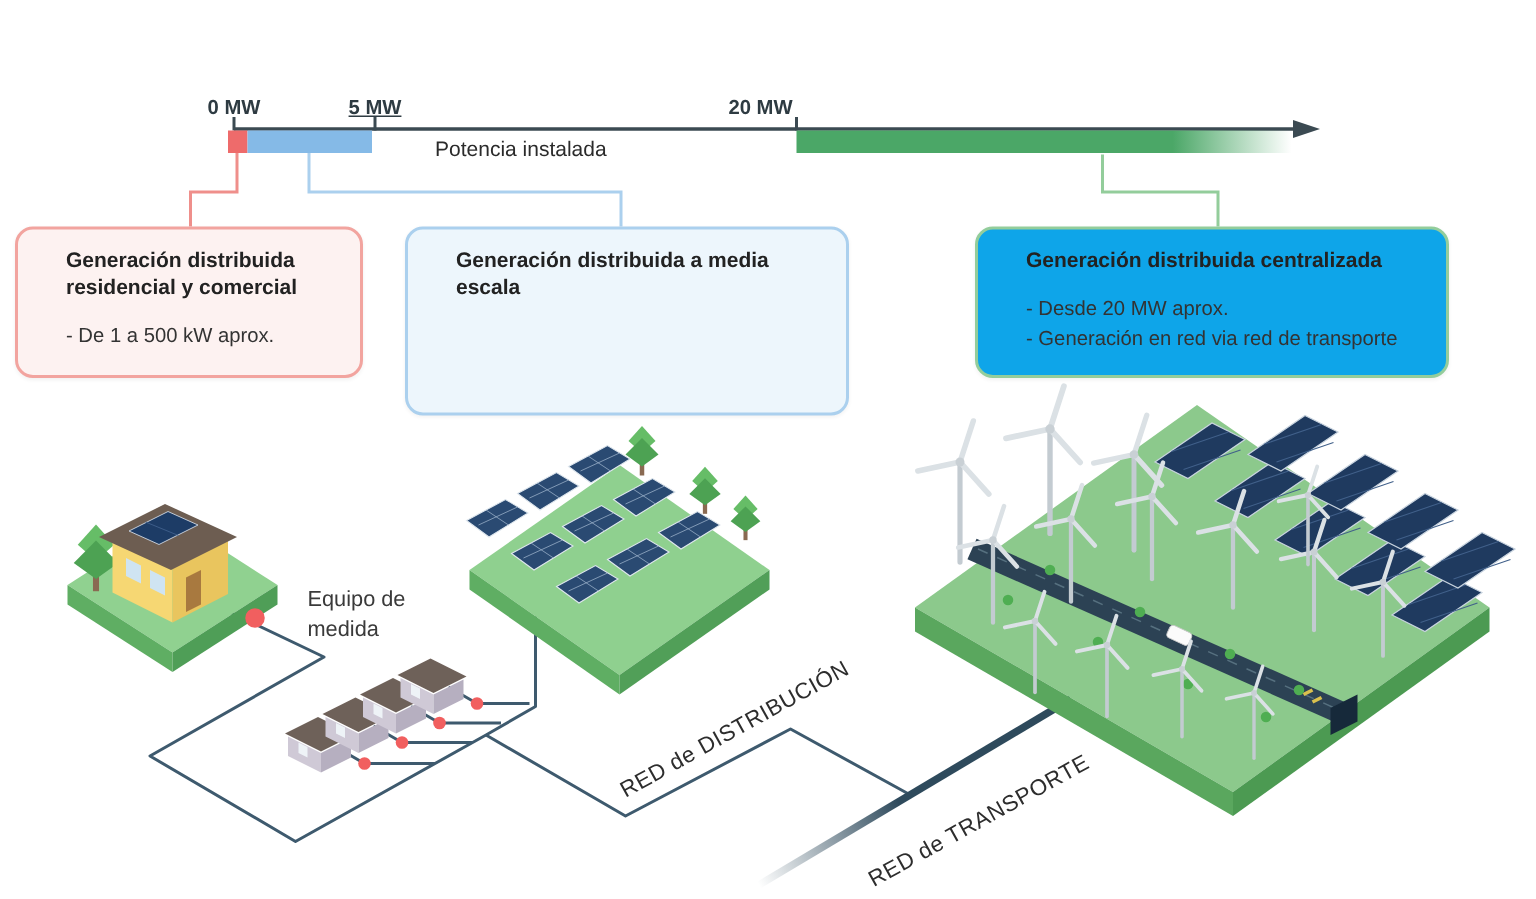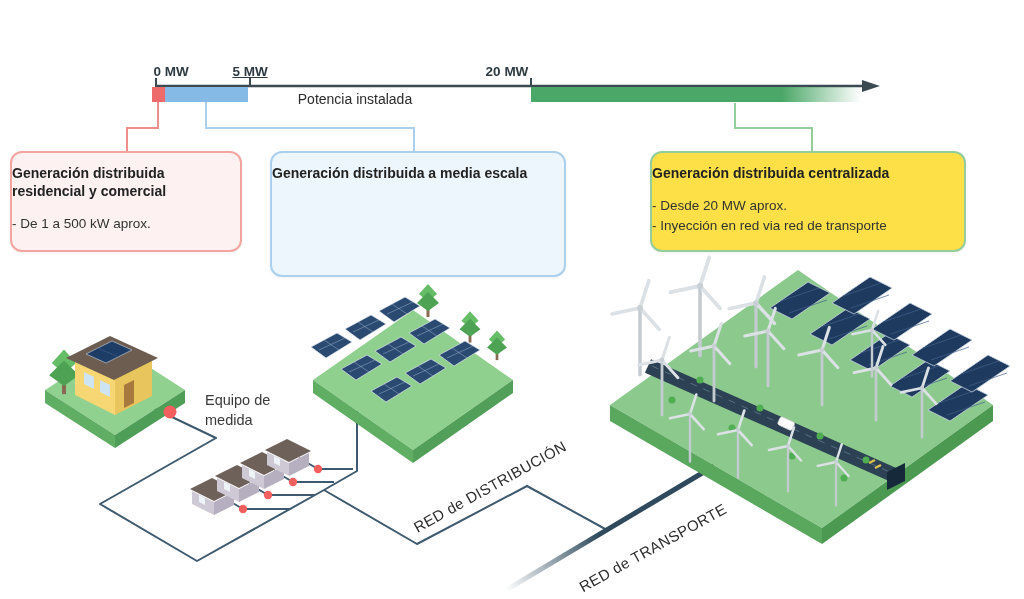--- a/index.html
+++ b/index.html
@@ -3,30 +3,30 @@
 <meta charset="utf-8">
 <style>
   html,body{margin:0;padding:0;}
   body{
     width:1024px;height:599px;position:relative;background:#ffffff;
     font-family:"Liberation Sans", sans-serif;color:#2b2b2b;overflow:hidden;
   }
   #scene{position:absolute;left:0;top:0;z-index:0;}
   .abs{position:absolute;z-index:2;}
   .tick-label{font-size:13.5px;font-weight:bold;color:#2e3b42;text-align:center;width:54px;}
-  .axis-title{font-size:14px;color:#2b2b2b;text-align:center;width:130px;}
+  .axis-title{font-size:14px;color:#2b2b2b;width:130px;}
   .info-box{
     position:absolute;z-index:2;border-radius:12px;border:2px solid;box-sizing:border-box;
-    padding:11px 0;box-shadow:0 1px 3px rgba(0,0,0,0.06);
+    padding:11px 32px;box-shadow:0 1px 3px rgba(0,0,0,0.06);
   }
   .box-title{font-size:14px;font-weight:bold;line-height:1.3;color:#222222;}
   .box-body{margin-top:14px;font-size:13.5px;line-height:1.5;color:#333333;}
   .box-residential{left:10px;top:151px;width:232px;height:101px;background:#fdf2f1;border-color:#f2a49f;}
   .box-medium{left:270px;top:151px;width:296px;height:126px;background:#edf6fc;border-color:#abd0ee;}
-  .box-centralized{left:650px;top:151px;width:316px;height:101px;background:#fde047;border-color:#93cd9b;}
+  .box-centralized{left:650px;top:151px;width:316px;height:101px;background:#0ea5e9;border-color:#93cd9b;}
   .meter-label{font-size:14.5px;line-height:1.35;color:#3a3a3a;width:76px;}
   .net-label{
     font-size:15px;letter-spacing:0.4px;color:#2d2d2d;white-space:nowrap;
     transform:rotate(-29deg);
   }
 </style>
 </head>
 <body>
 
 <svg id="scene" width="1024" height="599" viewBox="0 0 1024 599">
@@ -203,40 +203,40 @@
       <use href="#turbine" transform="translate(922,388) scale(0.85)"></use>
       <use href="#turbine" transform="translate(690,414) scale(0.82)"></use>
       <use href="#turbine" transform="translate(738,430) scale(0.82)"></use>
       <use href="#turbine" transform="translate(788,446) scale(0.78)"></use>
       <use href="#turbine" transform="translate(836,462) scale(0.75)"></use>
       <use href="#turbine" transform="translate(872,330) scale(0.8)"></use>
     </g>
   </g>
 </svg>
 
-<div class="abs tick-label" style="left:144px;top:64px;">0 MW</div>
+<div class="abs tick-label" style="left:129px;top:64px;">0 MW</div>
 <div class="abs tick-label" style="left:223px;top:64px;text-decoration:underline;">5 MW</div>
 <div class="abs tick-label" style="left:480px;top:64px;">20 MW</div>
 <div class="abs axis-title" style="left:290px;top:91px;">Potencia instalada</div>
 
 <div class="info-box box-residential">
   <div class="box-title">Generación distribuida residencial y comercial</div>
   <div class="box-body">
     <div>- De 1 a 500 kW aprox.</div>
   </div>
 </div>
 
 <div class="info-box box-medium">
   <div class="box-title">Generación distribuida a media escala</div>
 </div>
 
 <div class="info-box box-centralized">
   <div class="box-title">Generación distribuida centralizada</div>
   <div class="box-body">
     <div>- Desde 20 MW aprox.</div>
-    <div>- Inyección en red via red de transporte</div>
+    <div>- Generación en red via red de transporte</div>
   </div>
 </div>
 
 <div class="abs meter-label" style="left:205px;top:379px;margin-top:12px;">Equipo de medida</div>
 
 <div class="abs net-label" style="left:404px;top:478px;">RED de DISTRIBUCIÓN</div>
 <div class="abs net-label" style="left:570px;top:539px;">RED de TRANSPORTE</div>
 
 </body></html>

